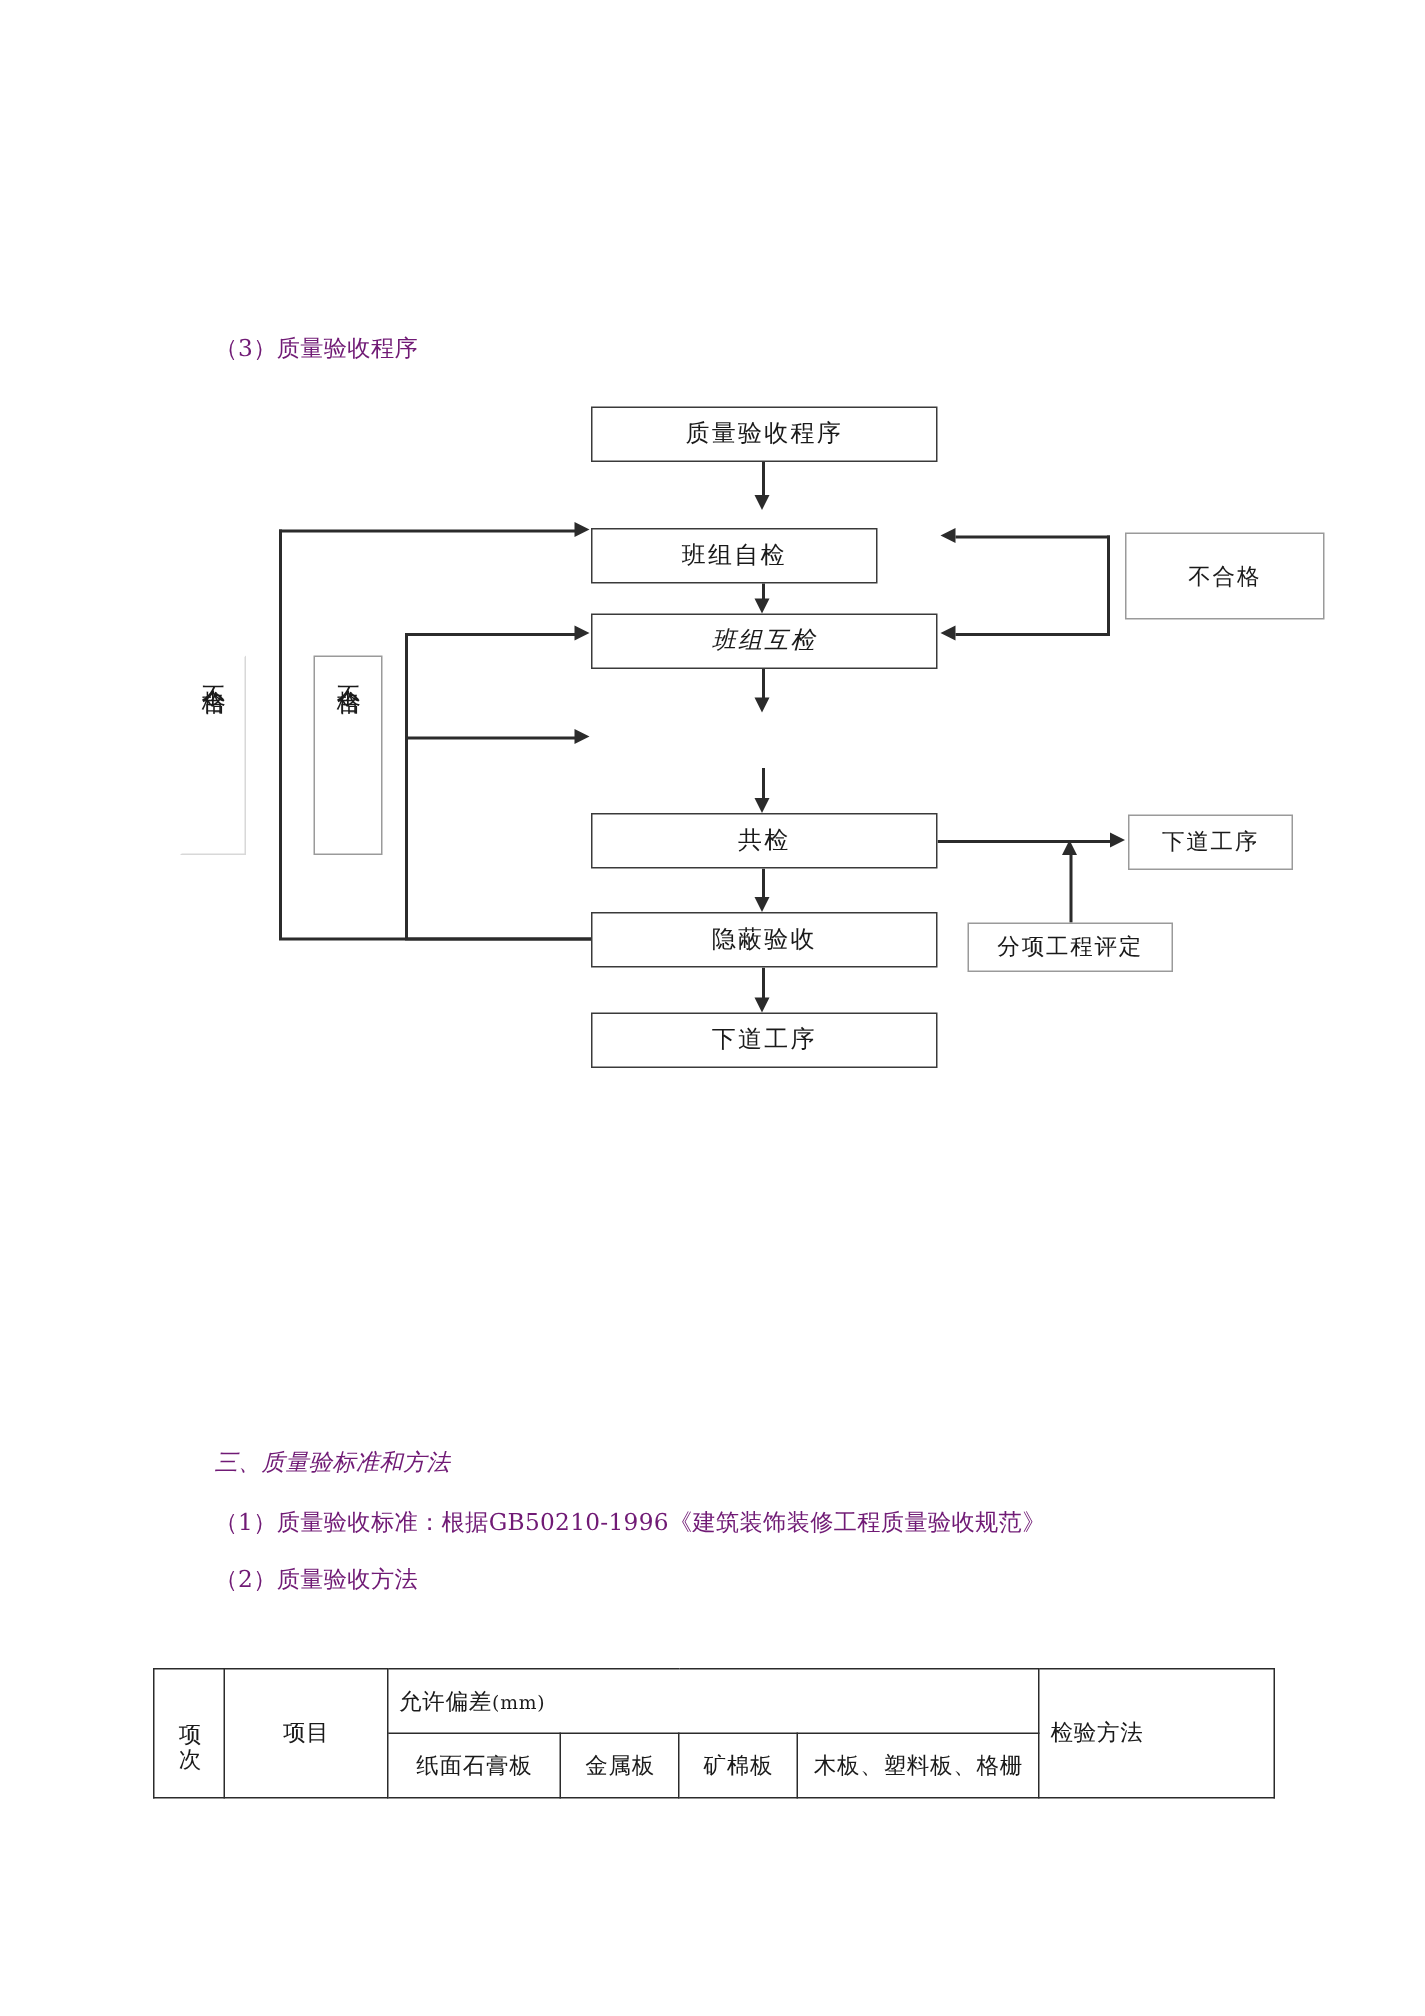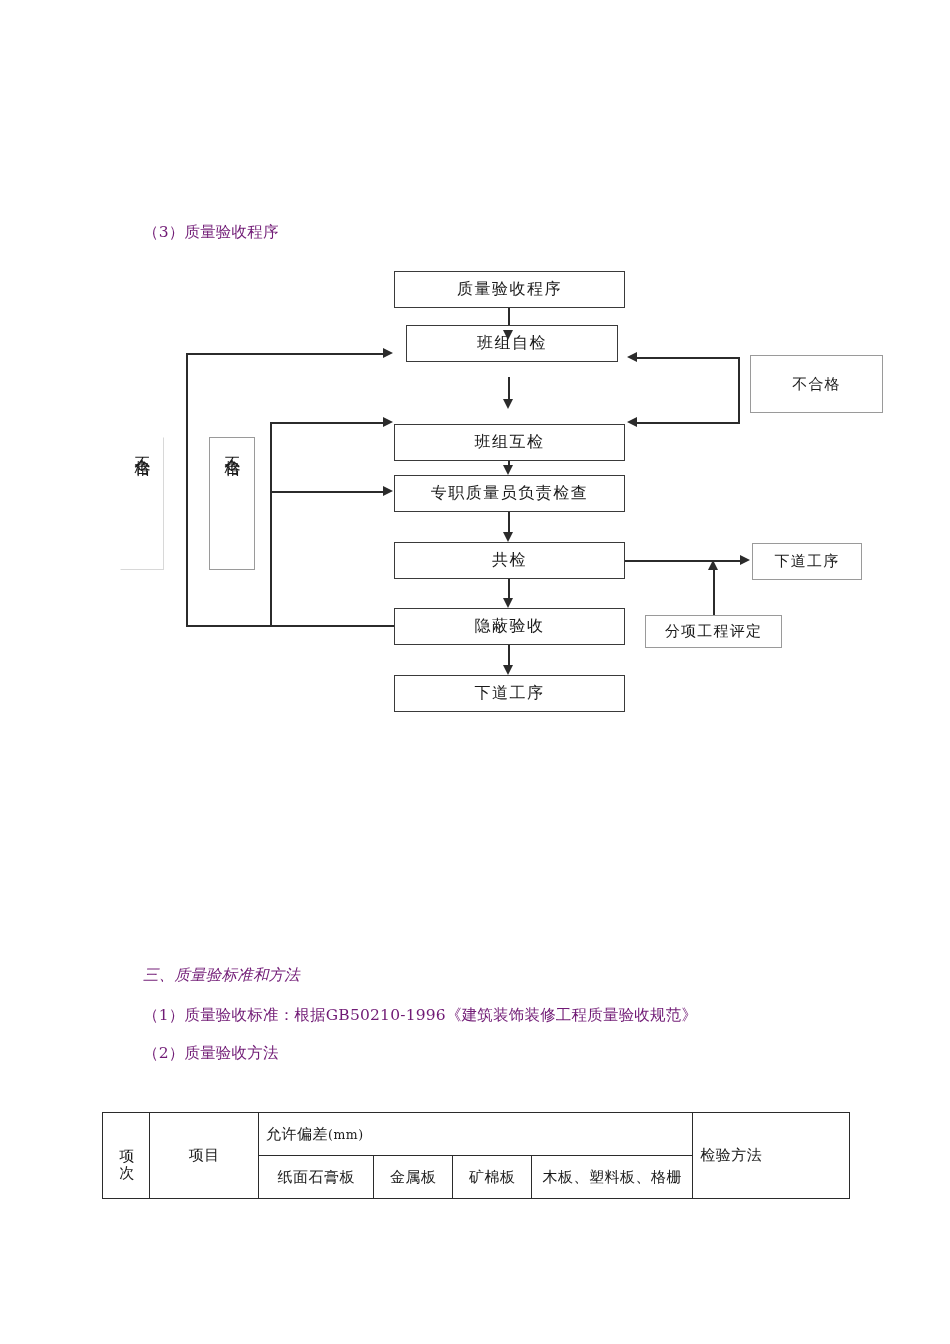--- a/index.html
+++ b/index.html
@@ -144,25 +144,24 @@
 <body>
 
 <div id="page">
 
   <div class="para" style="left:143px; top:222px;">（3）质量验收程序</div>
 
   <div id="flowchart">
 
     <div class="fbox" style="left:394px; top:271px; width:231px; height:37px;">质量验收程序</div>
 
-    <div class="fbox" style="left:394px; top:325px; width:212px; height:37px;margin-left:12px;">班组自检</div>
-
-    <div class="fbox" style="left:394px; top:424px; width:231px; height:37px;">班组互检</div>
-
-    <div class="fbox" style="left:394px; top:475px; width:231px; height:37px;">专职质量员负责检查</div>
+    <div class="fbox" style="left:394px; top:352px; width:191px; height:37px;">班组自检</div>
+
+    <div class="fbox" style="left:394px; top:409px; width:231px; height:37px;font-style:italic;">班组互检</div>
+
 
     <div class="fbox" style="left:394px; top:542px; width:231px; height:37px;">共检</div>
 
     <div class="fbox" style="left:394px; top:608px; width:231px; height:37px;">隐蔽验收</div>
 
     <div class="fbox" style="left:394px; top:675px; width:231px; height:37px;">下道工序</div>
 
     <div class="fbox thin" style="left:750px; top:355px; width:133px; height:58px; font-size:15px;">不合格</div>
 
     <div class="fbox thin" style="left:752px; top:543px; width:110px; height:37px; font-size:15px;">下道工序</div>

